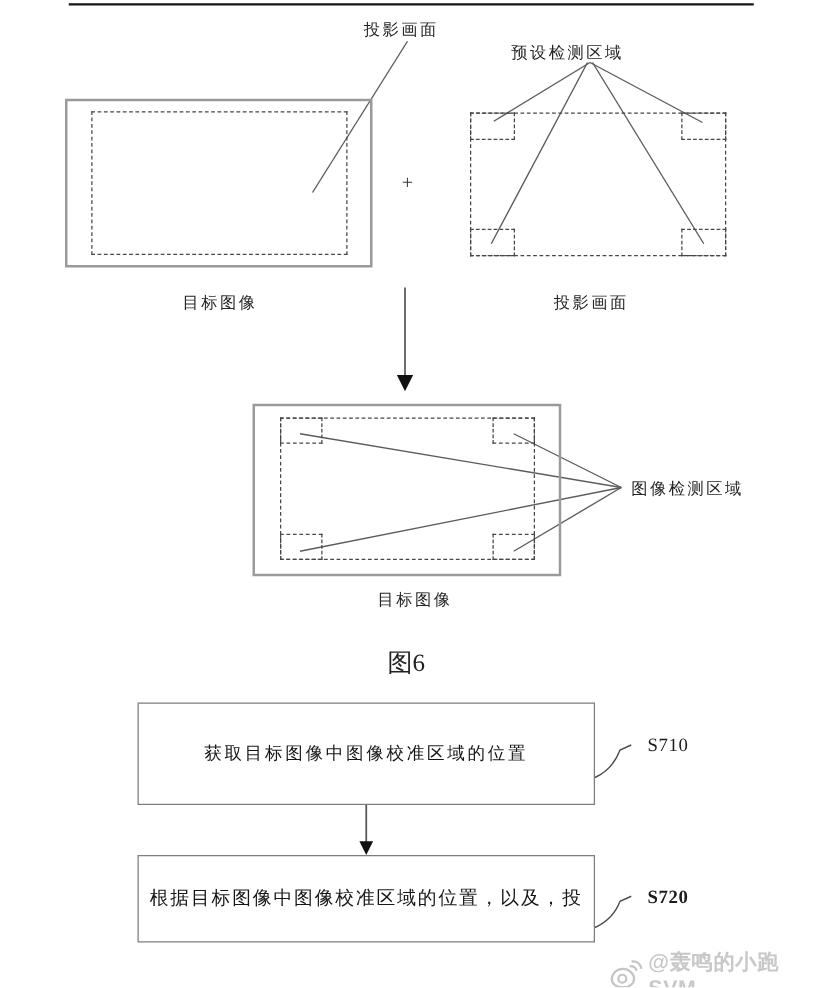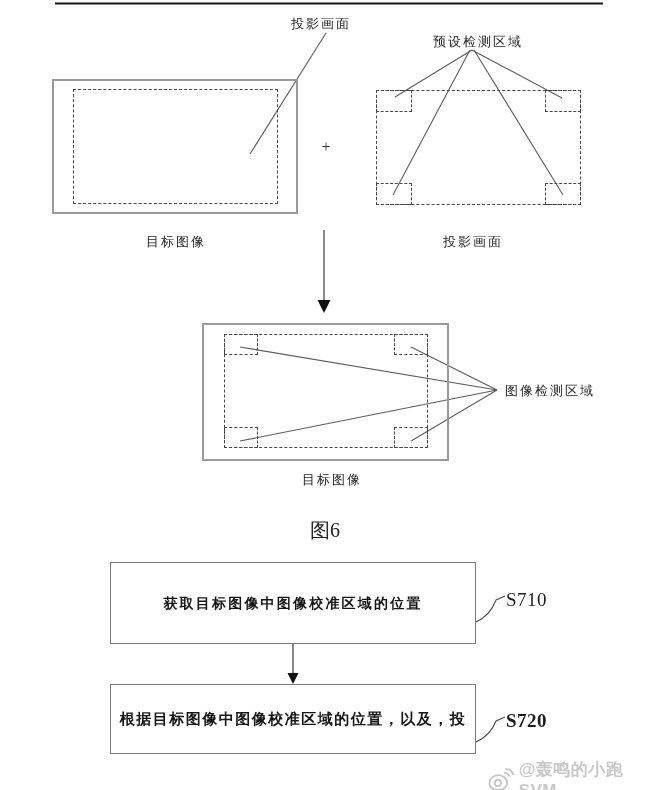--- a/index.html
+++ b/index.html
@@ -14,22 +14,22 @@
   .rect-dashed{position:absolute;border:1px dashed #474747;box-sizing:border-box;background:transparent;}
   .corner{position:absolute;border:1px dashed #474747;box-sizing:border-box;}
   .corner.tl{left:-1px;top:-1px;}
   .corner.tr{right:-1px;top:-1px;}
   .corner.bl{left:-1px;bottom:-1px;}
   .corner.br{right:-1px;bottom:-1px;}
   .flowbox{
     position:absolute;border:1.4px solid #7d7d7d;box-sizing:border-box;background:#ffffff;
     display:flex;flex-direction:column;justify-content:center;align-items:center;
   }
-  .flowbox .line{font-size:15px;letter-spacing:1.5px;line-height:27px;text-align:center;color:#161616;font-weight:bold;}
-  .step-id{position:absolute;font-size:19px;color:#1c1c1c;letter-spacing:0.5px;}
+  .flowbox .line{font-size:15px;letter-spacing:1.5px;line-height:27px;text-align:center;color:#161616;}
+  .step-id{position:absolute;font-size:15px;color:#1c1c1c;letter-spacing:0.5px;margin-left:12px;}
   .fig-caption{position:absolute;font-size:20px;color:#222;}
   .plus{position:absolute;font-size:16px;color:#333;}
   .watermark{position:absolute;display:flex;align-items:center;gap:5px;color:rgba(186,186,186,0.8);}
   .watermark .wm-text{font-size:17px;font-weight:bold;letter-spacing:0.5px;
     font-family:"Liberation Sans","DejaVu Sans",sans-serif;}
   .center-x{transform:translateX(-50%);}
 </style>
 </head>
 <body>
 
@@ -68,21 +68,21 @@
 
   <div class="lbl lbl-cjk center-x" style="left:321px;top:15px;">投影画面</div>
 
   <div class="rect-solid" style="left:52px;top:79px;width:246px;height:135px;"></div>
   <div class="rect-dashed" style="left:73px;top:89px;width:205px;height:115px;"></div>
 
   <div class="lbl lbl-cjk center-x" style="left:176px;top:233px;">目标图像</div>
 
   <div class="plus center-x" style="left:326px;top:138px;">+</div>
 
-  <div class="lbl lbl-cjk center-x" style="left:478px;top:33px;">预设检测区域</div>
+  <div class="lbl lbl-cjk center-x" style="left:454px;top:33px;">预设检测区域</div>
 
   <div class="rect-dashed" style="left:376px;top:90px;width:205px;height:115px;">
     <div class="corner tl" style="width:36px;height:22px;"></div>
     <div class="corner tr" style="width:36px;height:22px;"></div>
     <div class="corner bl" style="width:36px;height:22px;"></div>
     <div class="corner br" style="width:36px;height:22px;"></div>
   </div>
 
   <div class="lbl lbl-cjk center-x" style="left:473px;top:233px;">投影画面</div>
 

